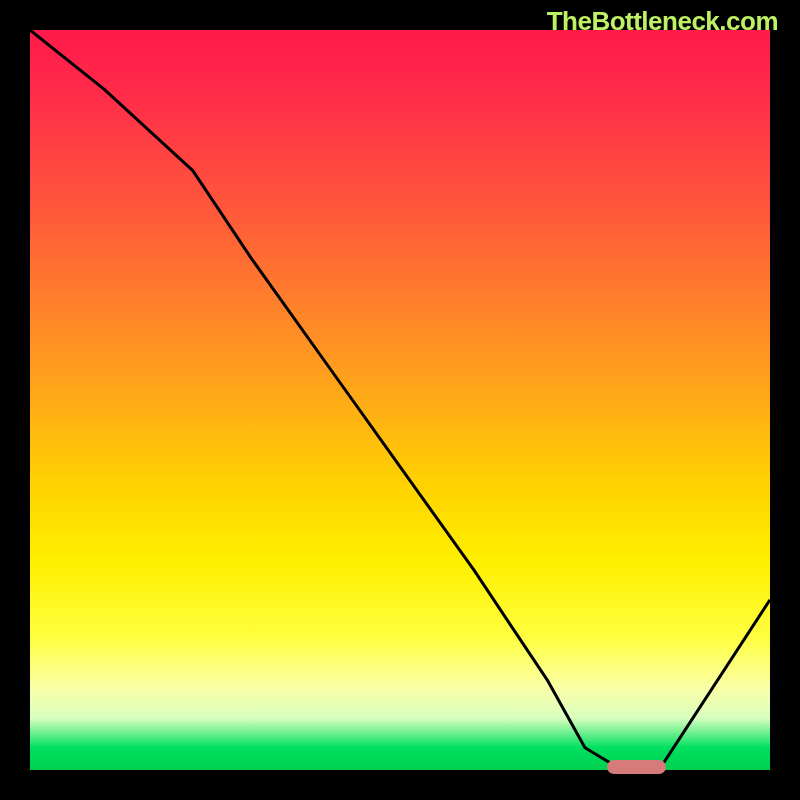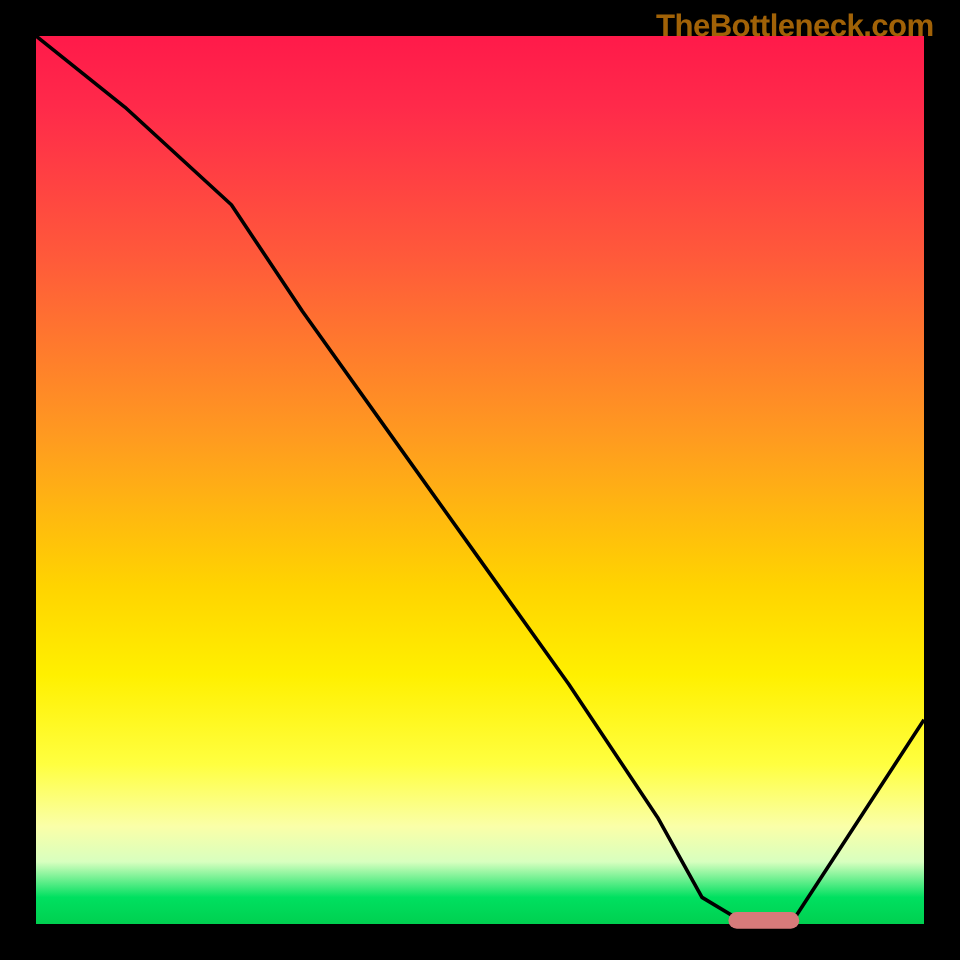--- a/index.html
+++ b/index.html
@@ -14,21 +14,21 @@
   .frame {
     position: relative;
     width: 800px;
     height: 800px;
     background: #000;
   }
   .watermark {
     position: absolute;
     top: 6px;
     right: 22px;
-    color: #a16207;
+    color: #bef264;
     font-size: 26px;
     font-weight: bold;
     letter-spacing: -0.5px;
     z-index: 5;
   }
   .plot {
     position: absolute;
     left: 30px;
     top: 30px;
     width: 740px;

